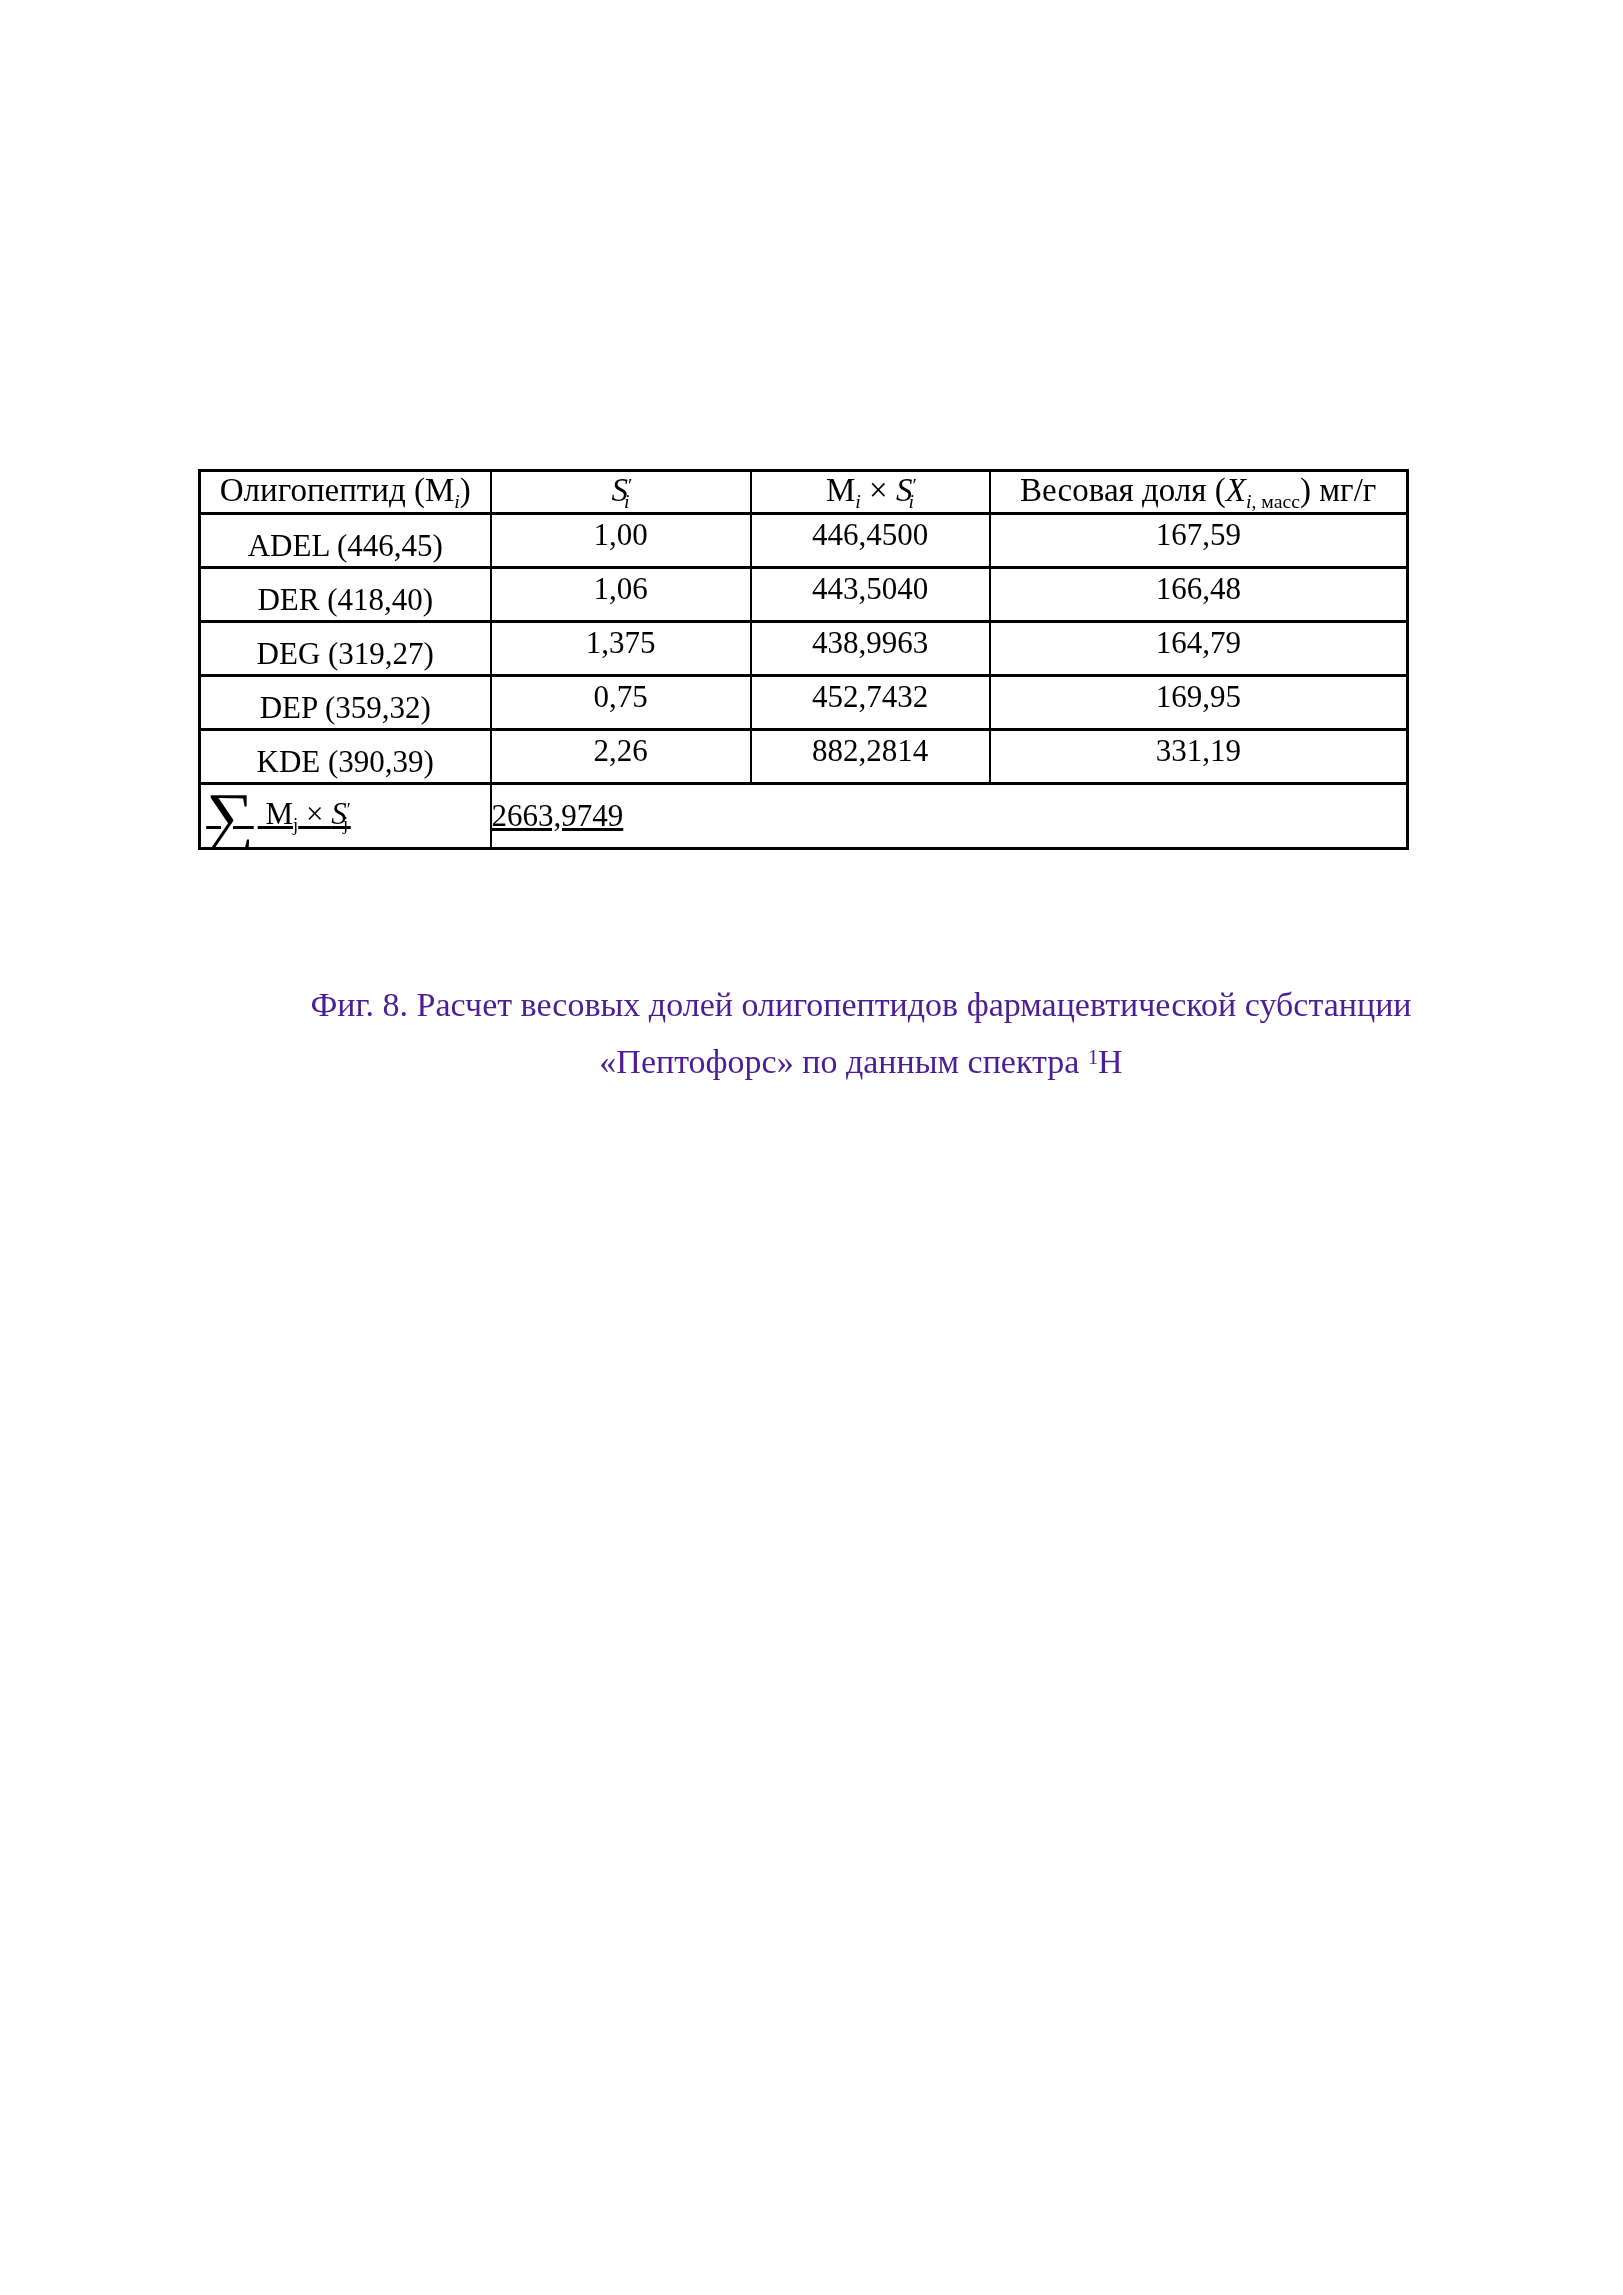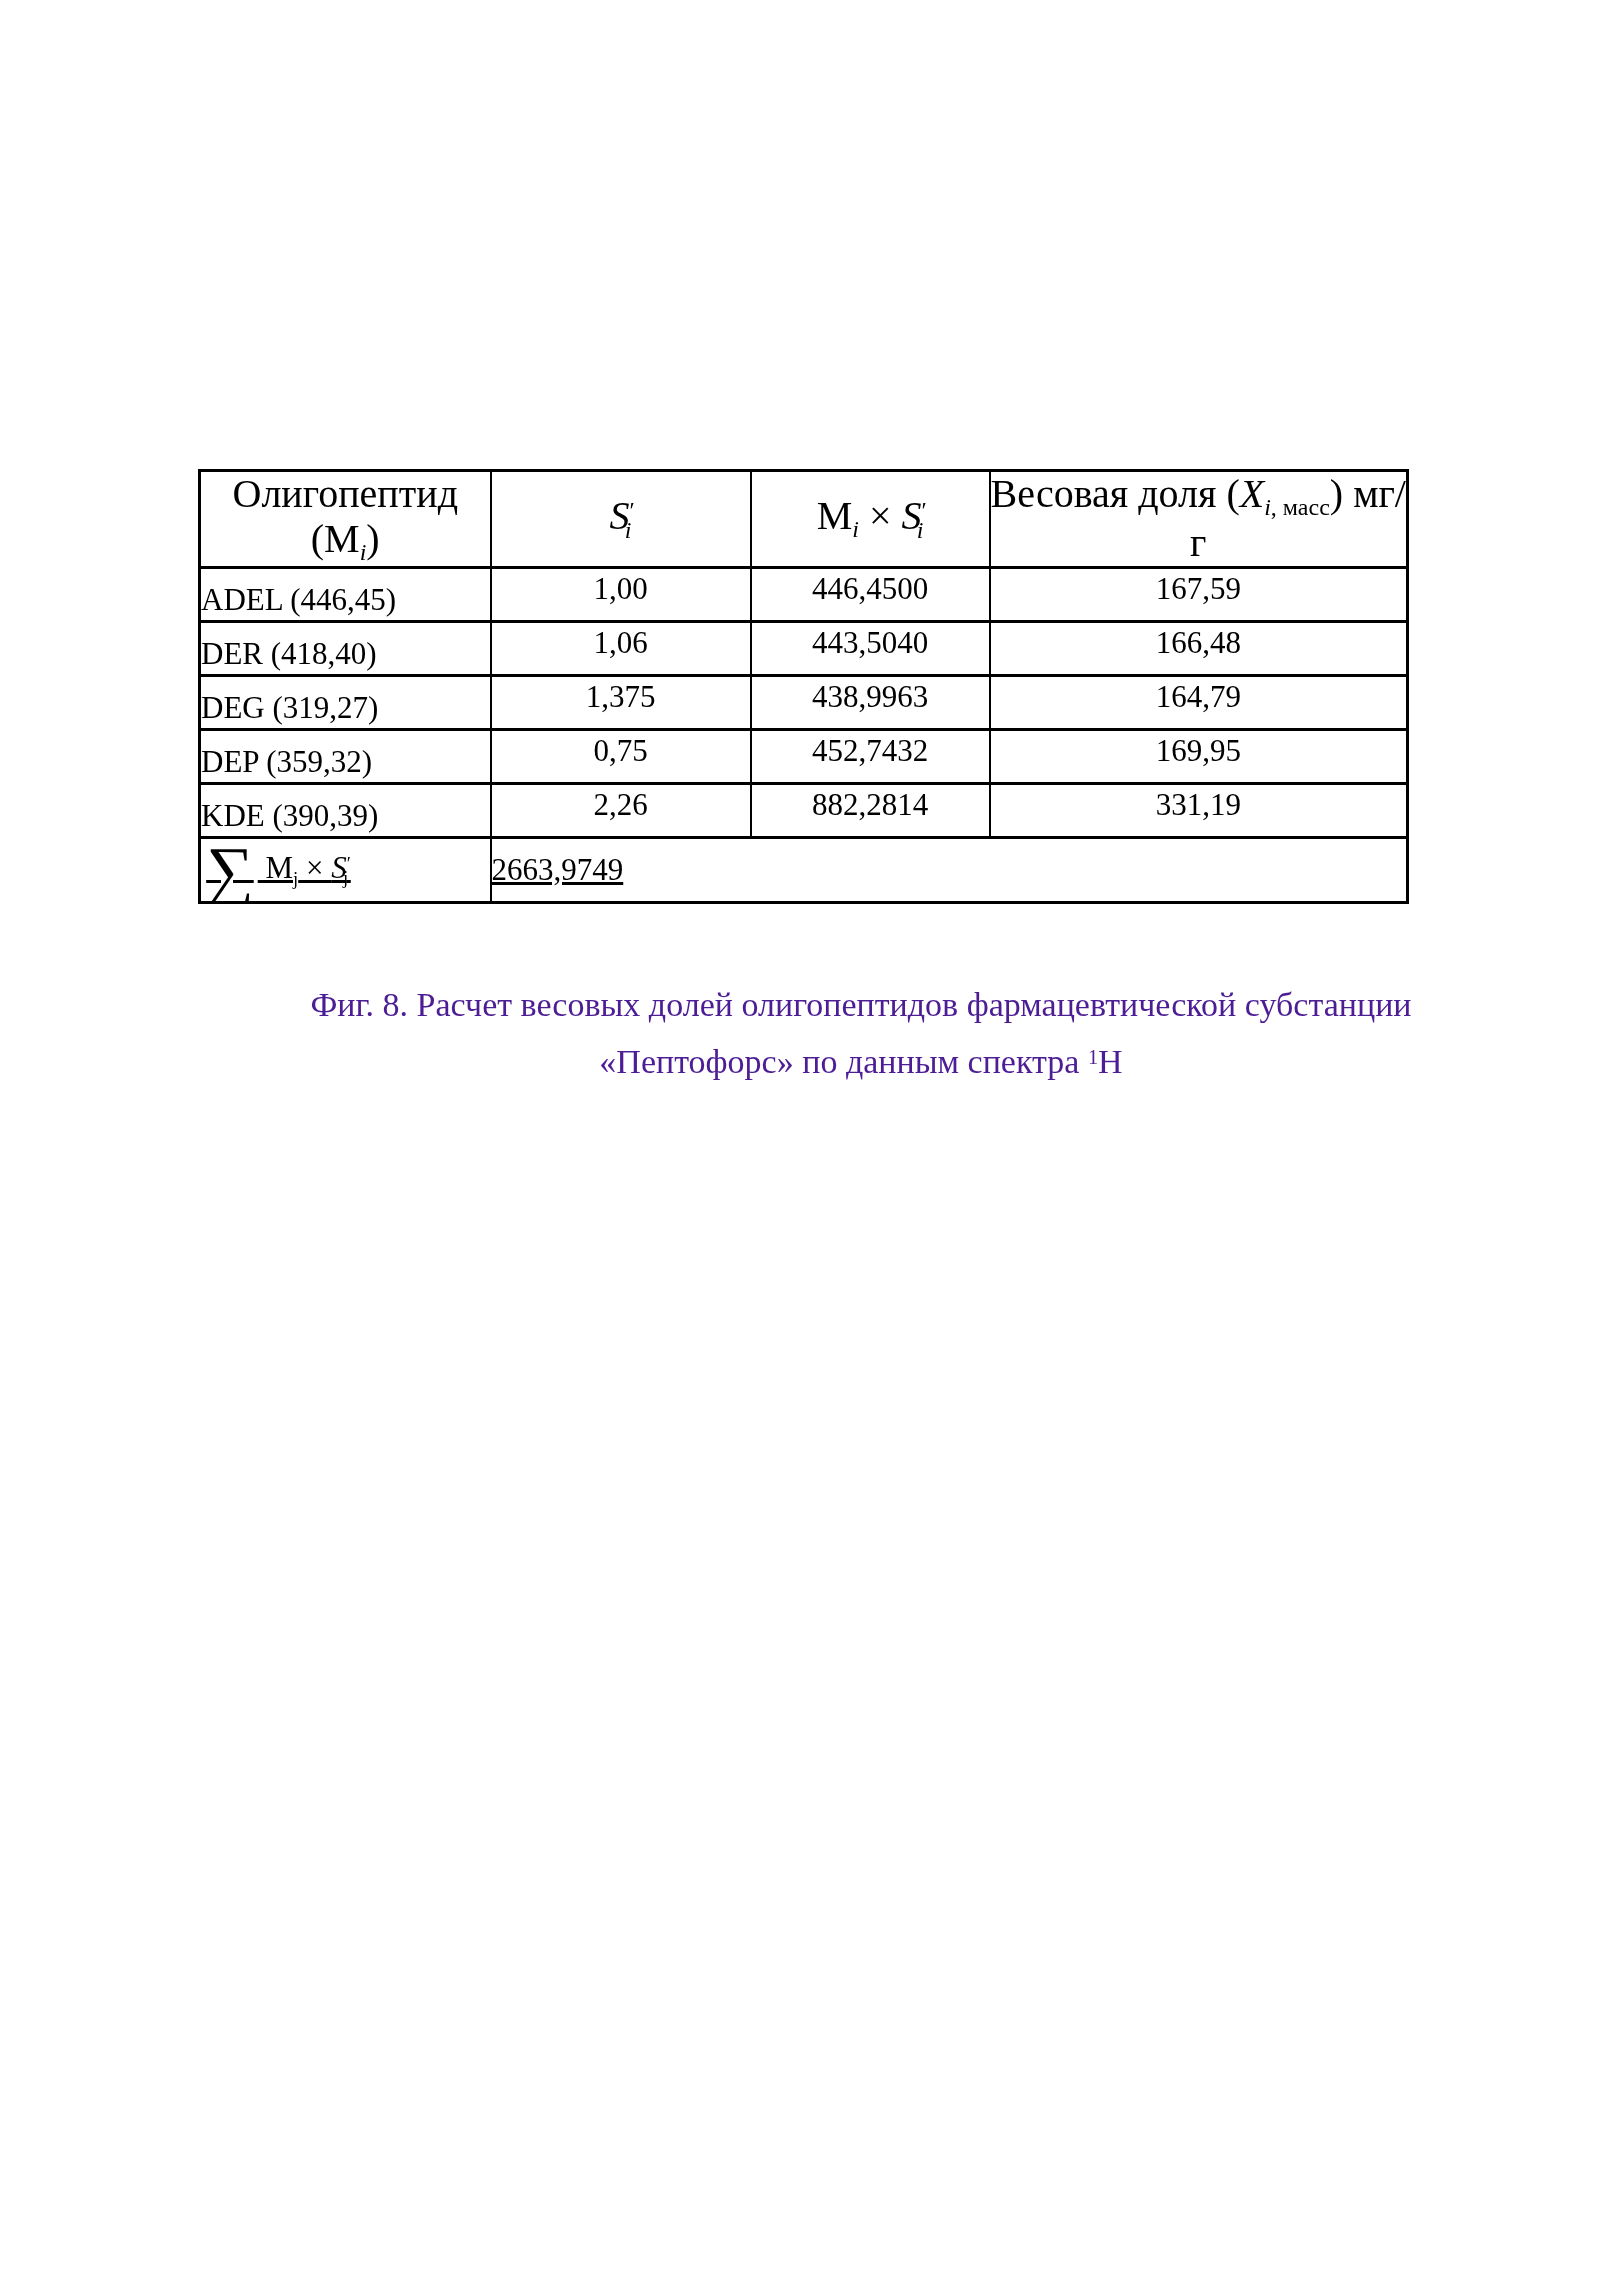--- a/index.html
+++ b/index.html
@@ -34,25 +34,25 @@
     border-left: 2.6px solid #000;
     border-right: 2.6px solid #000;
     padding: 0;
     overflow: hidden;
   }
   .fig-table th {
     font-weight: normal;
     text-align: center;
     vertical-align: middle;
     height: 37px;
-    font-size: 40px;
+    font-size: 33px;
   }
   tr.data-row { height: 54px; }
   td.cell-name {
-    text-align: left;
+    text-align: center;
     vertical-align: top;
     padding-top: 14.4px;
   }
   td.cell-num {
     text-align: center;
     vertical-align: top;
     padding-top: 3.3px;
   }
   tr.sum-row { height: 65px; text-decoration: underline; }
   td.sum-label-cell {

